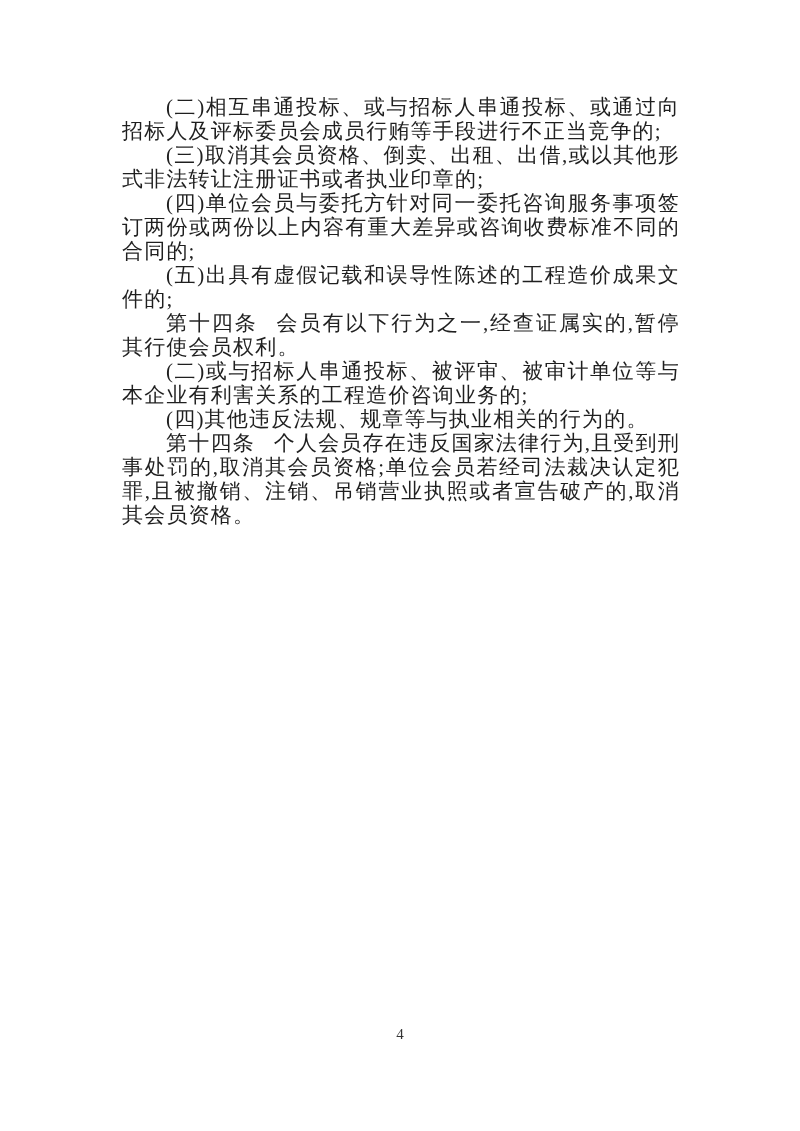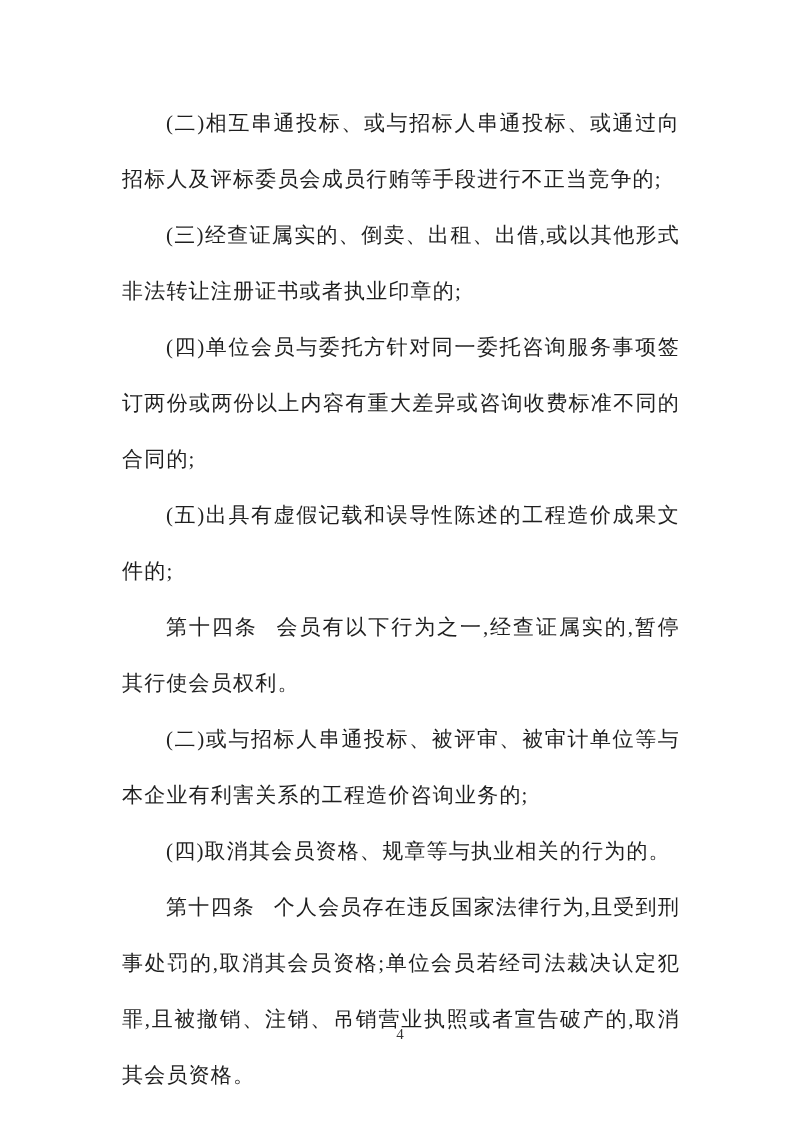--- a/index.html
+++ b/index.html
@@ -15,21 +15,21 @@
     overflow: hidden;
   }
   .content {
     position: absolute;
     top: 95px;
     left: 122px;
     width: 558px;
   }
   .para {
     font-size: 21px;
-    line-height: 56px;
+    line-height: 24px;
     letter-spacing: 1.2px;
     color: #1f1f1f;
     text-align: justify;
     text-justify: inter-ideograph;
     text-indent: 44px;
     word-break: break-all;
   }
   .term {
     font-weight: normal;
     margin-right: 0.9em;
@@ -44,22 +44,22 @@
     color: #333333;
     letter-spacing: 0;
   }
 </style>
 </head>
 <body>
 
 <div class="page">
   <div class="content">
       <p class="para">(二)相互串通投标、或与招标人串通投标、或通过向招标人及评标委员会成员行贿等手段进行不正当竞争的;</p>
-      <p class="para">(三)经查证属实的、倒卖、出租、出借,或以其他形式非法转让注册证书或者执业印章的;</p>
+      <p class="para">(三)取消其会员资格、倒卖、出租、出借,或以其他形式非法转让注册证书或者执业印章的;</p>
       <p class="para">(四)单位会员与委托方针对同一委托咨询服务事项签订两份或两份以上内容有重大差异或咨询收费标准不同的合同的;</p>
       <p class="para">(五)出具有虚假记载和误导性陈述的工程造价成果文件的;</p>
       <p class="para"><span class="term">第十四条</span>会员有以下行为之一,经查证属实的,暂停其行使会员权利。</p>
       <p class="para">(二)或与招标人串通投标、被评审、被审计单位等与本企业有利害关系的工程造价咨询业务的;</p>
-      <p class="para">(四)取消其会员资格、规章等与执业相关的行为的。</p>
+      <p class="para">(四)其他违反法规、规章等与执业相关的行为的。</p>
       <p class="para"><span class="term">第十四条</span>个人会员存在违反国家法律行为,且受到刑事处罚的,取消其会员资格;单位会员若经司法裁决认定犯罪,且被撤销、注销、吊销营业执照或者宣告破产的,取消其会员资格。</p>
     </div>
   <div class="footer">4</div>
 </div>
 
 </body></html>

